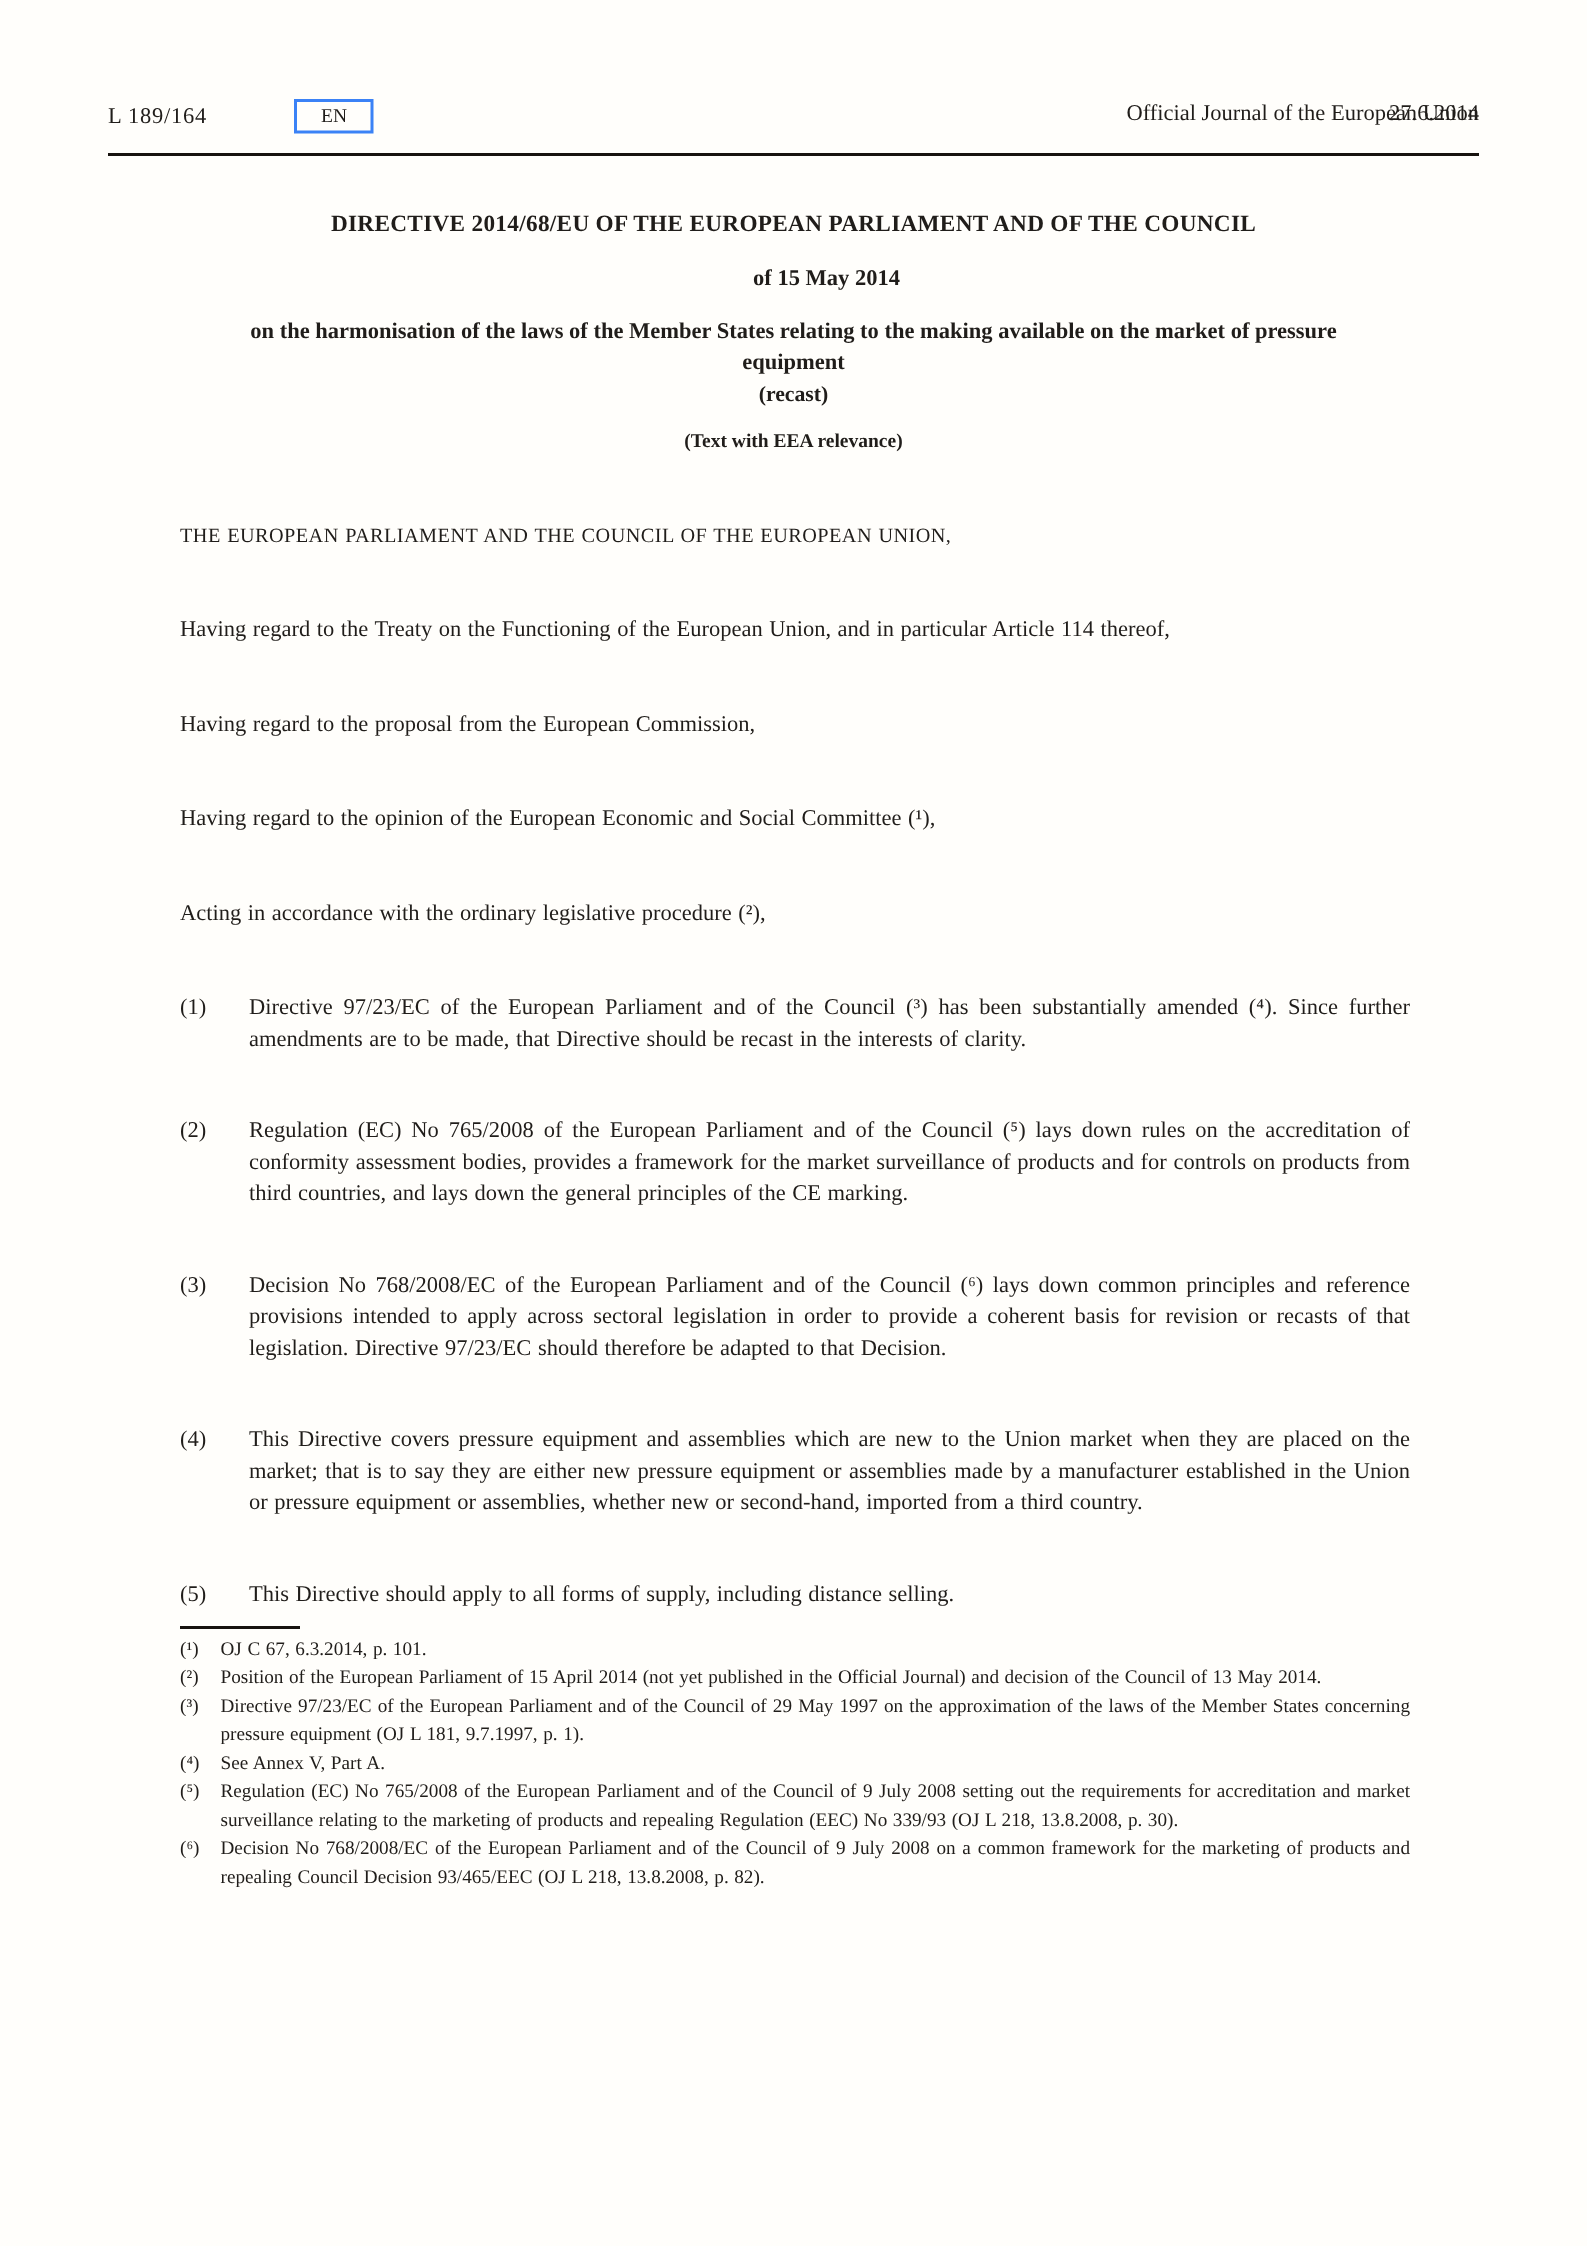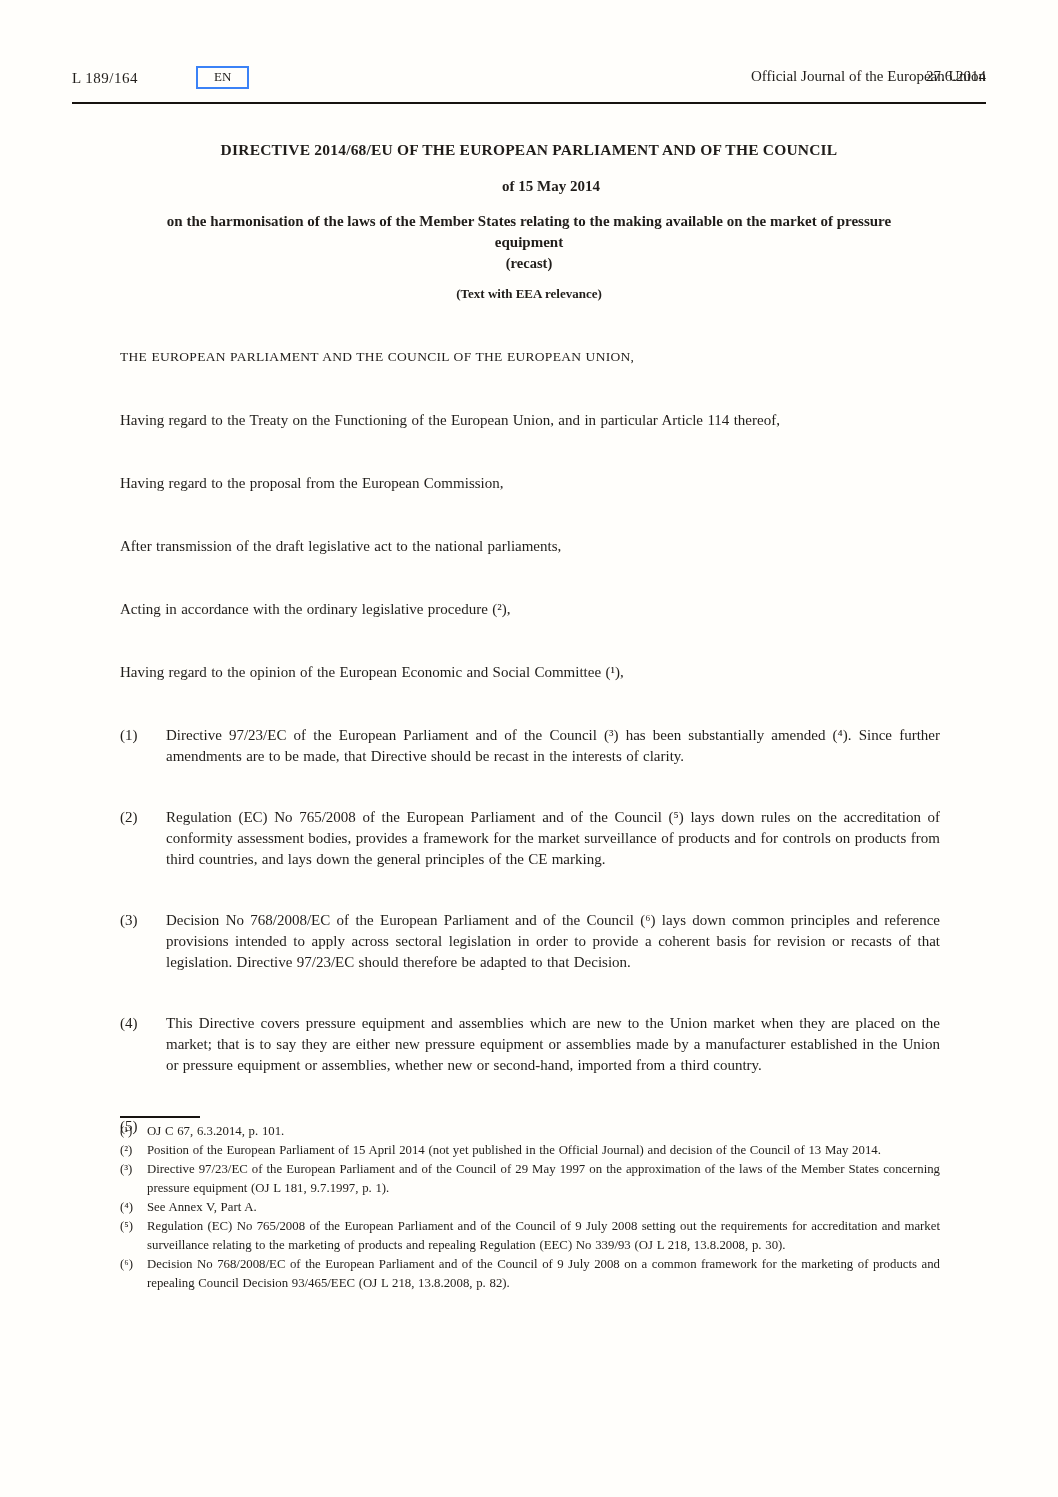--- a/index.html
+++ b/index.html
@@ -141,43 +141,43 @@
     <div class="title-date">of 15 May 2014</div>
     <div class="title-subject">on the harmonisation of the laws of the Member States relating to the making available on the market of pressure equipment</div>
     <div class="title-recast">(recast)</div>
     <div class="title-eea">(Text with EEA relevance)</div>
   </div>
 
   <div class="body-text">
     <p class="preamble-par preamble-caps">THE EUROPEAN PARLIAMENT AND THE COUNCIL OF THE EUROPEAN UNION,</p>
     <p class="preamble-par">Having regard to the Treaty on the Functioning of the European Union, and in particular Article 114 thereof,</p>
     <p class="preamble-par">Having regard to the proposal from the European Commission,</p>
-    <p class="preamble-par">After transmission of the draft legislative act to the national parliaments,</p>
+    <p class="preamble-par">Having regard to the opinion of the European Economic and Social Committee (¹),</p>
     <p class="preamble-par">Acting in accordance with the ordinary legislative procedure (²),</p>
-    <p class="preamble-par">Having regard to the opinion of the European Economic and Social Committee (¹),</p>
 
     <div class="recitals">
       <div class="recital">
         <span class="recital-num">(1)</span>
         <span>Directive 97/23/EC of the European Parliament and of the Council (³) has been substantially amended (⁴). Since further amendments are to be made, that Directive should be recast in the interests of clarity.</span>
       </div>
       <div class="recital">
         <span class="recital-num">(2)</span>
         <span>Regulation (EC) No 765/2008 of the European Parliament and of the Council (⁵) lays down rules on the accreditation of conformity assessment bodies, provides a framework for the market surveillance of products and for controls on products from third countries, and lays down the general principles of the CE marking.</span>
       </div>
       <div class="recital">
         <span class="recital-num">(3)</span>
         <span>Decision No 768/2008/EC of the European Parliament and of the Council (⁶) lays down common principles and reference provisions intended to apply across sectoral legislation in order to provide a coherent basis for revision or recasts of that legislation. Directive 97/23/EC should therefore be adapted to that Decision.</span>
       </div>
       <div class="recital">
         <span class="recital-num">(4)</span>
         <span>This Directive covers pressure equipment and assemblies which are new to the Union market when they are placed on the market; that is to say they are either new pressure equipment or assemblies made by a manufacturer established in the Union or pressure equipment or assemblies, whether new or second-hand, imported from a third country.</span>
       </div>
       <div class="recital">
         <span class="recital-num">(5)</span>
+        <span>This Directive should apply to all forms of supply, including distance selling.</span>
       </div>
     </div>
   </div>
 
   <div class="footnote-rule"></div>
   <div class="footnotes">
     <div class="footnote">
       <span class="footnote-marker">(¹)</span>
       <span>OJ C 67, 6.3.2014, p. 101.</span>
     </div>

